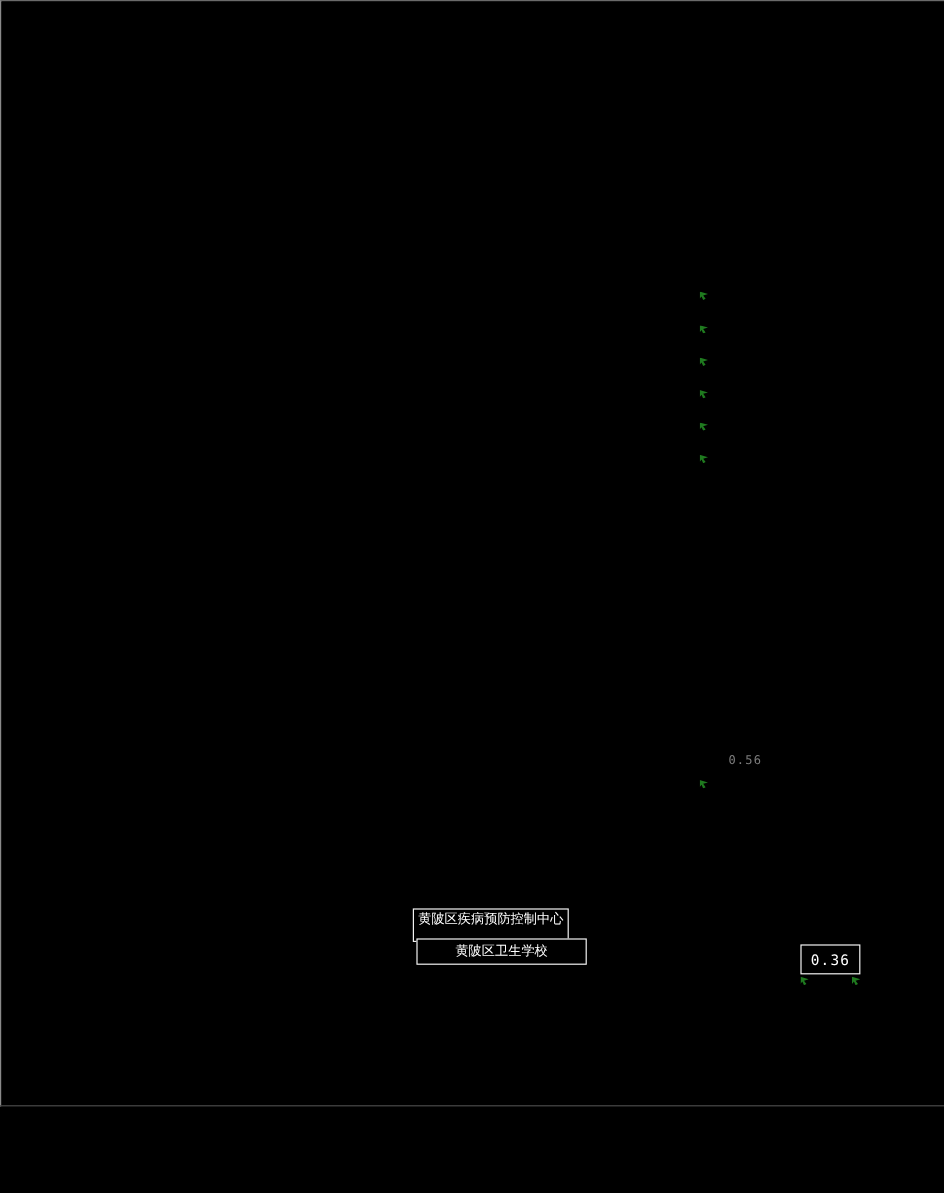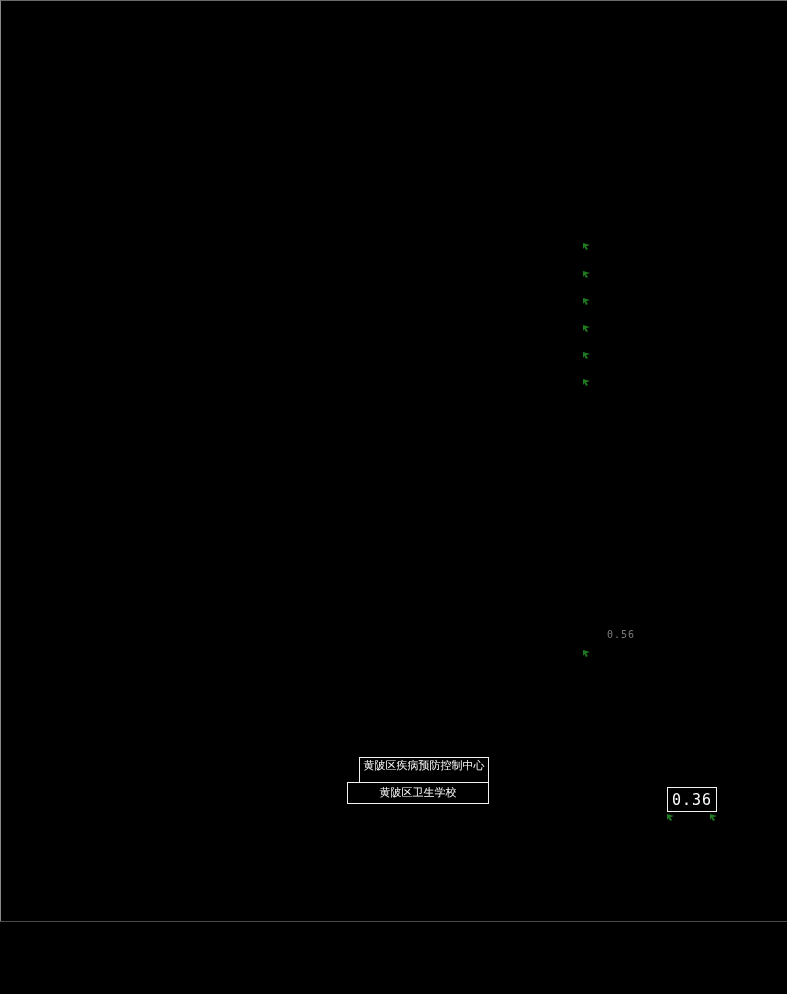--- a/index.html
+++ b/index.html
@@ -87,21 +87,21 @@
     padding-top: 1px;
   }
 
   .value-box {
     position: absolute;
     background: #000000;
     border: 1px solid #f2f2f2;
     box-sizing: border-box;
     color: #ffffff;
     font-family: "DejaVu Sans Mono", monospace;
-    font-size: 15px;
+    font-size: 12px;
     display: flex;
     align-items: center;
     justify-content: center;
     letter-spacing: 1px;
   }
 </style>
 </head>
 <body>
 
 <div class="page">
@@ -150,19 +150,19 @@
       </svg>
   </div>
   <div class="marker" style="left:710px; top:814px;">
     <svg width="7" height="7" viewBox="0 0 7 7">
         <path d="M0 0 L7 2 L3 3.2 L5 6 L3 7 L1.6 4 L0 6 Z" fill="#1f7a1f"></path>
       </svg>
   </div>
 
   <div class="num-label" style="left:607px; top:629px;">0.56</div>
 
-  <div class="label-box two-line" style="left:359px; top:757px; width:130px; height:28px;">黄陂区疾病预防控制中心</div>
+  <div class="label-box two-line" style="left:344px; top:757px; width:130px; height:28px;">黄陂区疾病预防控制中心</div>
 
   <div class="label-box" style="left:347px; top:782px; width:142px; height:22px;">黄陂区卫生学校</div>
 
   <div class="value-box" style="left:667px; top:787px; width:50px; height:25px;">0.36</div>
 
 </div>
 
 </body></html>

